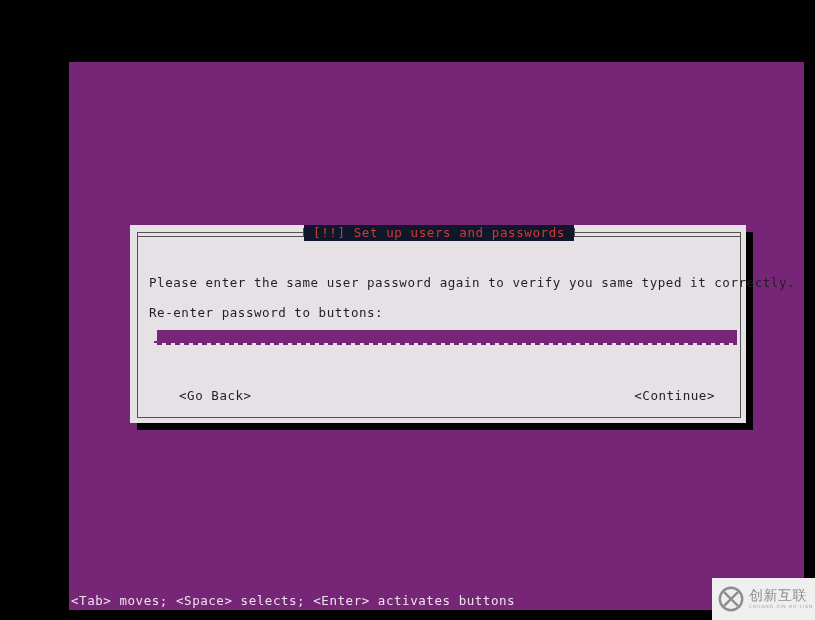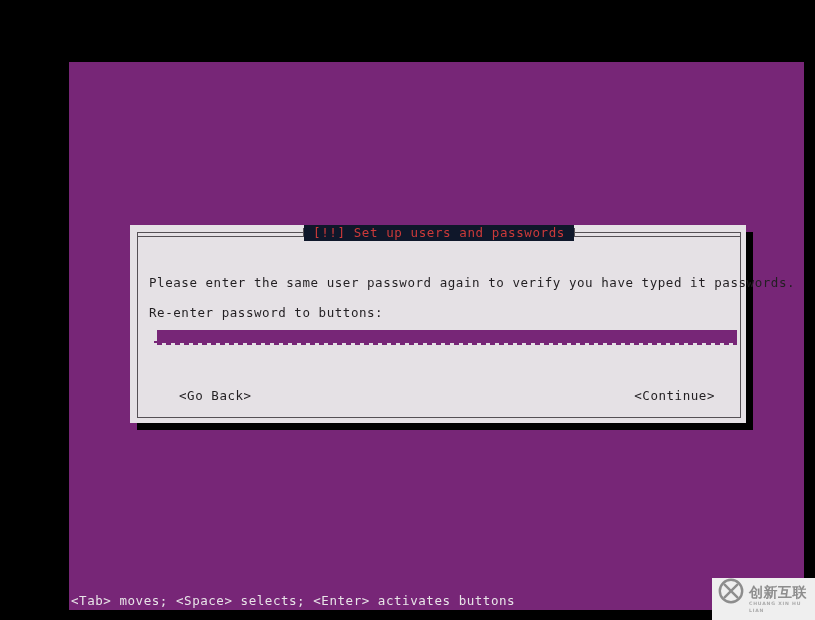--- a/index.html
+++ b/index.html
@@ -205,23 +205,23 @@
 
   
   #watermark {
     position: absolute;
     left: 712px;
     top: 578px;
     width: 103px;
     height: 42px;
     background: #efefef;
     display: flex;
+    align-items: center;
     padding-left: 6px;
     box-sizing: border-box;
-    font-weight: bold;
   }
   #watermark-mark {
     width: 26px;
     height: 26px;
     flex: 0 0 26px;
     position: relative;
   }
   #watermark-text {
     margin-left: 5px;
     display: flex;
@@ -256,21 +256,21 @@
     <div id="dialog-frame"></div>
 
     <div id="title-strip">
       <span class="seg left"></span>
       <span id="dialog-title">[!!] Set up users and passwords</span>
       <span class="seg right"></span>
     </div>
 
     <div id="dialog-body">
 
-      <div class="prompt-line" id="prompt-main">Please enter the same user password again to verify you have typed it passwords.</div>
+      <div class="prompt-line" id="prompt-main">Please enter the same user password again to verify you same typed it correctly.</div>
 
       <div class="prompt-line" id="prompt-reenter">Re-enter password to buttons:</div>
 
       <div id="password-field">
         <div id="password-cursor"></div>
         <div id="password-fill"></div>
         <div id="password-underline"></div>
       </div>
 
 

